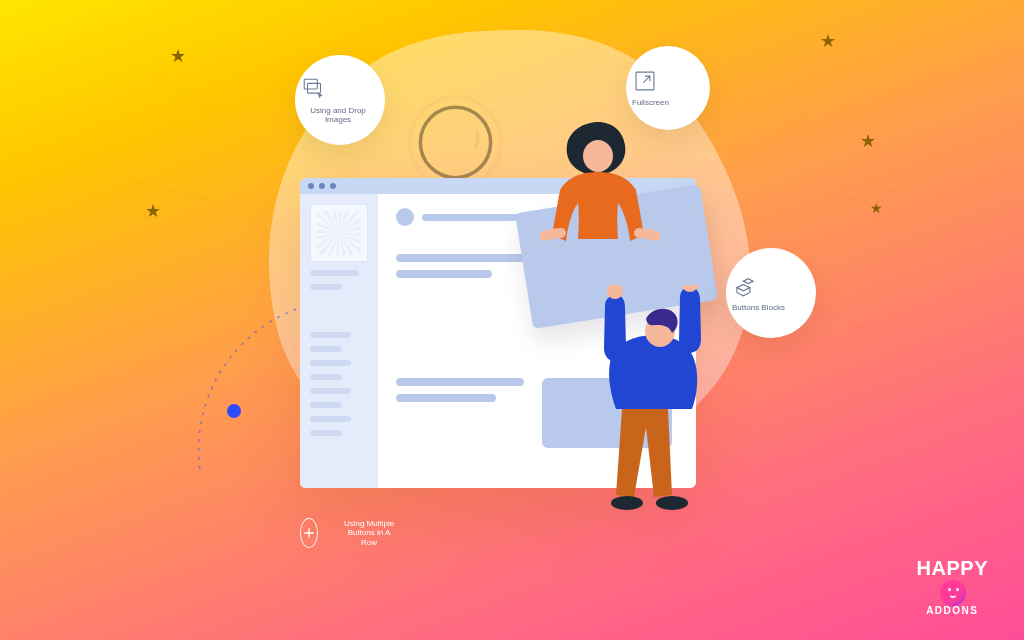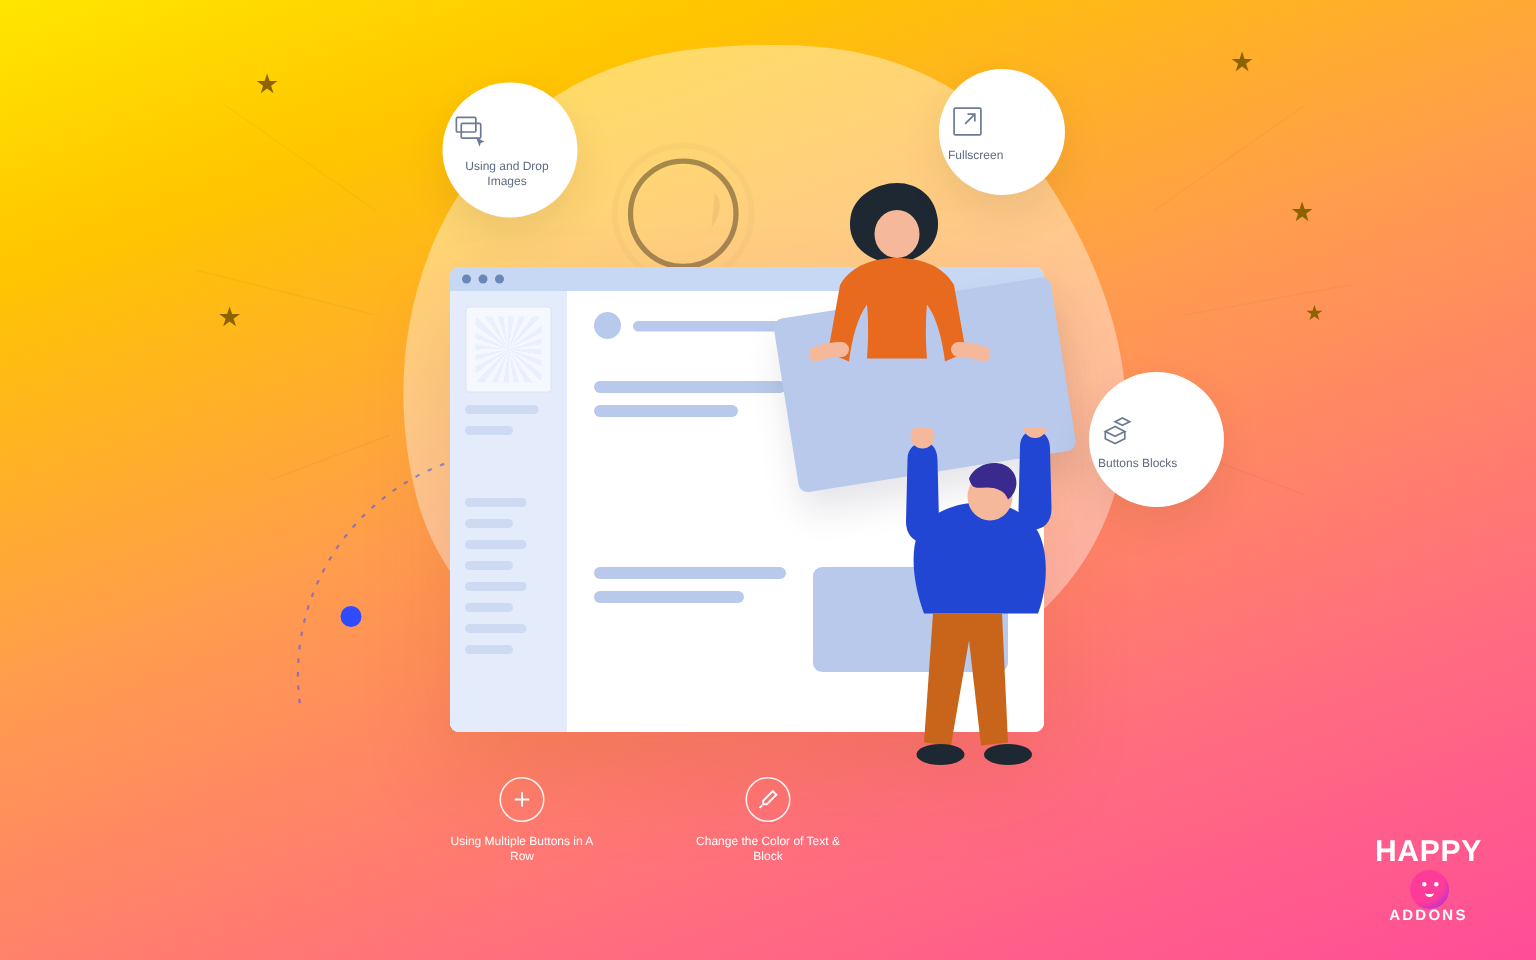--- a/index.html
+++ b/index.html
@@ -107,21 +107,21 @@
 
   .bubble.dnd { left: 295px; top: 55px; }
   .bubble.fs  { left: 626px; top: 46px; width:84px; height:84px; }
   .bubble.rb  { left: 726px; top: 248px; }
 
   
   .feat-row {
     position:absolute; left: 300px; top: 518px;
     display:flex; gap:68px;
   }
-  .feat { display:flex; flex-direction:column; align-items:center; gap:8px; width:96px; }
+  .feat { display:flex; flex-direction:row; align-items:center; gap:24px; width:96px; }
   .feat .ic { width:30px; height:30px; border:1.5px solid rgba(255,255,255,.9); border-radius:50%;
               display:flex; align-items:center; justify-content:center; }
   .feat .ic svg { width:16px; height:16px; stroke:#fff; fill:none; stroke-width:1.6; } 
   .feat .lbl { font-size:8px; color:#fff; text-align:center; line-height:1.2; }
   .feat.net .ic { border:none; width:30px; height:30px; }
   .feat.net .ic svg { width:28px; height:28px; }
 
   
   .brand {
     position:absolute; right:36px; bottom:24px;
@@ -295,29 +295,20 @@
 
 <div class="feat-row">
   <div class="feat">
     <div class="ic">
       <svg viewBox="0 0 20 20">
           <path d="M10 4v12M4 10h12"></path>
         </svg>
     </div>
     <div class="lbl">Using Multiple Buttons in A Row</div>
   </div>
-  <div class="feat">
-    <div class="ic">
-      <svg viewBox="0 0 20 20">
-          <path d="M14 3l3 3-8 8H6v-3z"></path>
-          <path d="M5 15l-2 2"></path>
-        </svg>
-    </div>
-    <div class="lbl">Change the Color of Text &amp; Block</div>
-  </div>
 </div>
 
 <div class="brand">
   <div class="word1">
     <span>HAPPY</span>
     <span class="face">
         <span class="eyes">
           <i></i>
           <i></i>
         </span>

